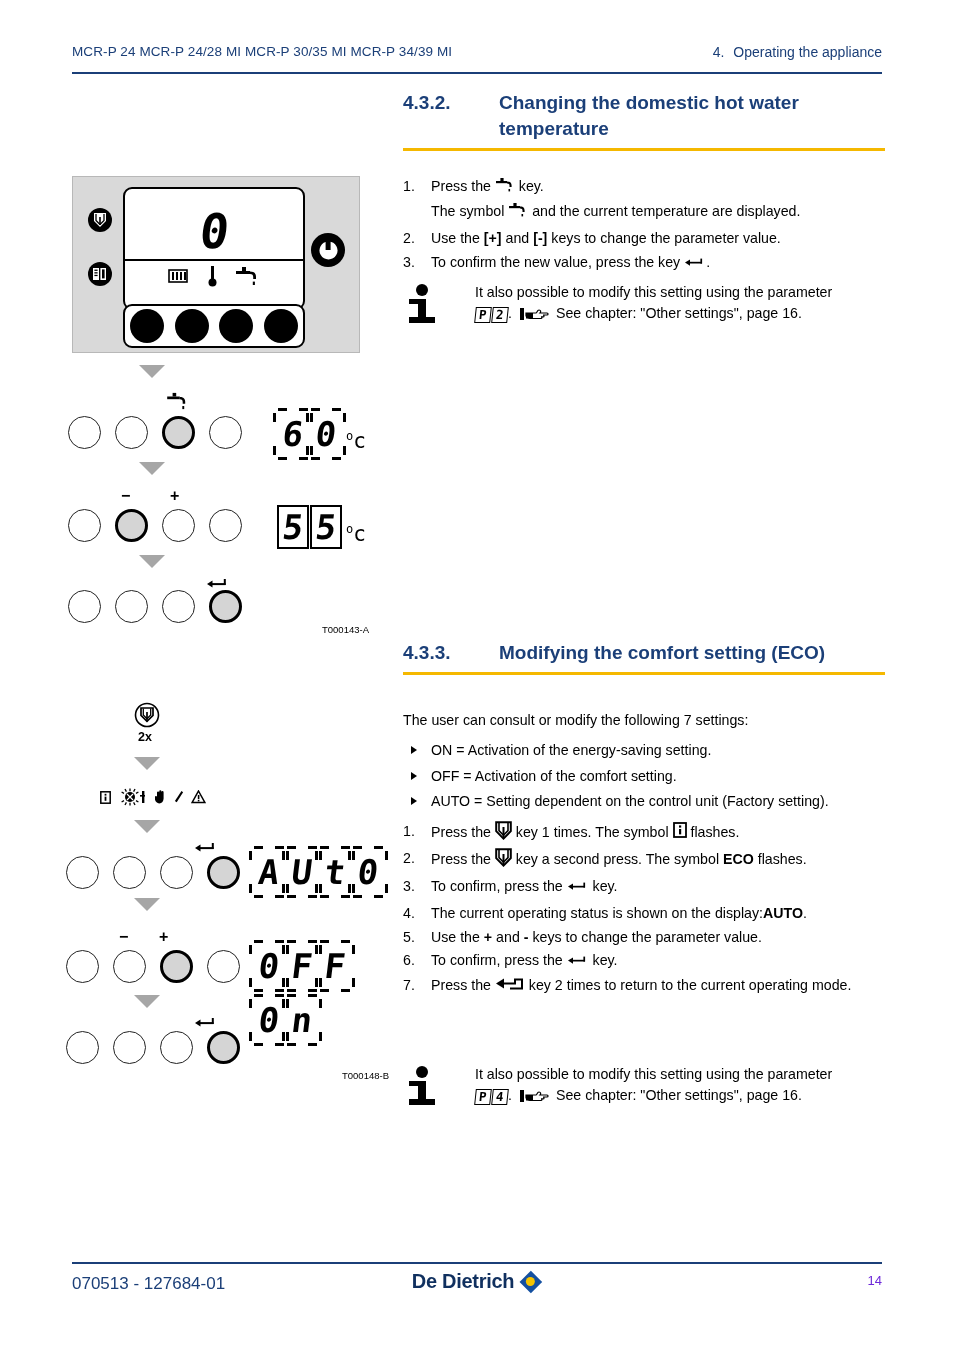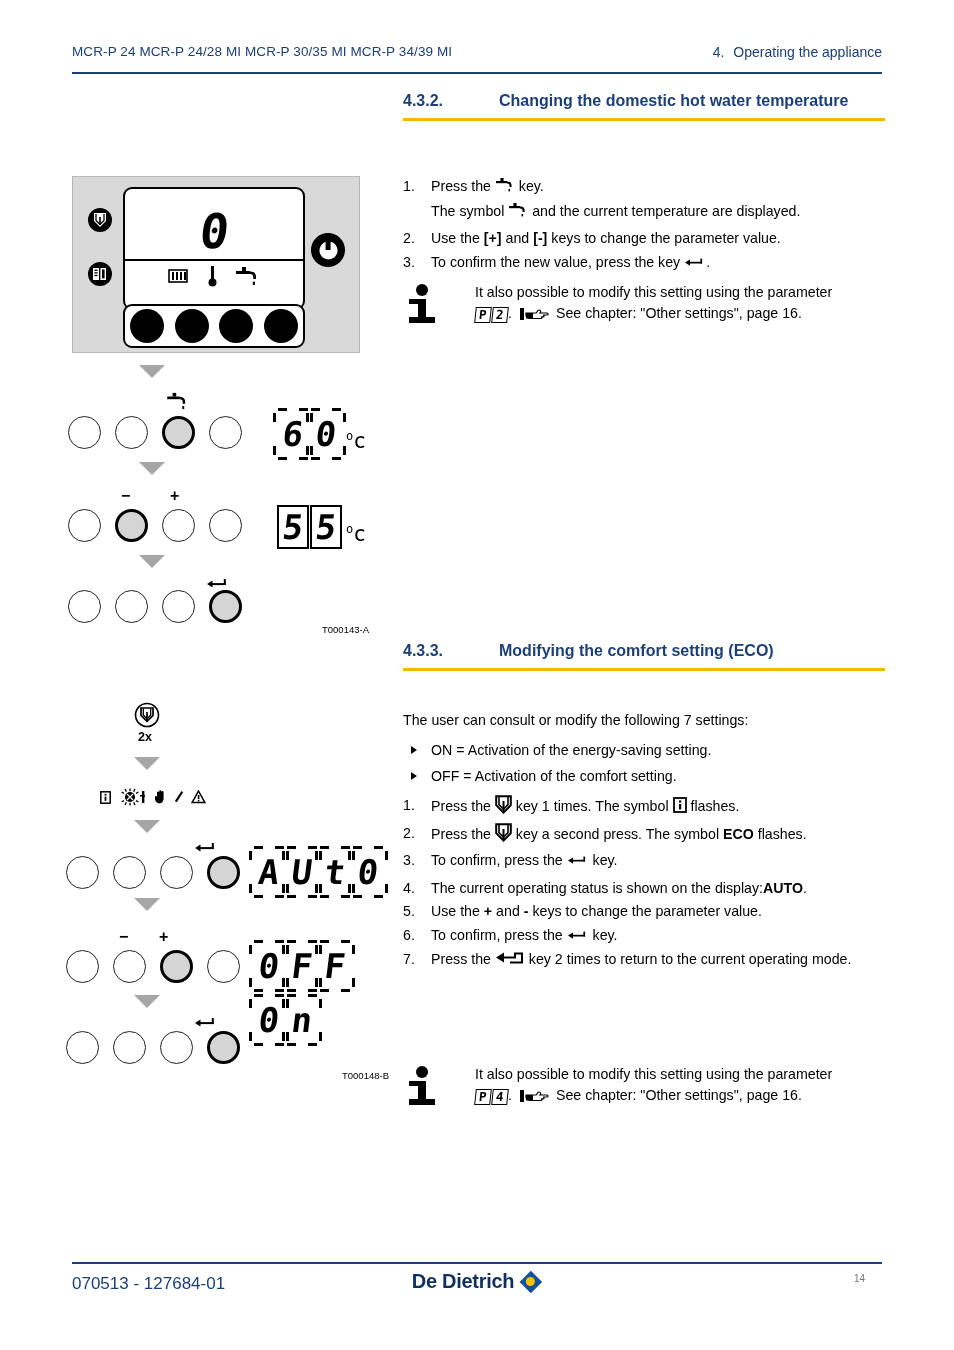--- a/index.html
+++ b/index.html
@@ -37,22 +37,22 @@
     background: #1b3f78;
   }
   #footer {
     position: absolute; left: 72px; top: 1268px; width: 810px; height: 34px;
   }
   #footer .doccode {
     position: absolute; left: 0; top: 6px;
     font-size: 17px; color: #1b3f78;
   }
   #footer .pagenum {
-    position: absolute; right: 17px; top: 5px;
-    font-size: 10px; color: #737373;
+    position: absolute; right: 0; top: 5px;
+    font-size: 13px; color: #6d28d9;
   }
   #brand {
     position: absolute; left: 50%; top: 2px; transform: translateX(-50%);
     display: flex; align-items: center; gap: 5px;
   }
   #brand .brandtext {
     font-size: 20px; font-weight: bold; color: #10305f;
     letter-spacing: -0.3px; font-family: "Liberation Sans", sans-serif;
   }
   #brand .diamond {
@@ -68,21 +68,21 @@
     width: 9px; height: 9px; margin: -4.5px 0 0 -4.5px;
     background: #f5c400; border-radius: 50%;
   }
 
   
   .section {
     position: absolute; left: 403px; width: 482px;
   }
   .sec-head {
     display: flex; align-items: flex-start;
-    color: #1b3f78; font-weight: bold; font-size: 16px; line-height: 1.36;
+    color: #1b3f78; font-weight: bold; font-size: 19px; line-height: 1.36;
   }
   .sec-head .secnum { width: 96px; flex: 0 0 96px; }
   .sec-head .sectitle { flex: 1; }
   .sec-rule {
     margin-top: 6px; height: 3px; background: #f5b800; width: 100%;
   }
 
   
   .para {
     font-size: 14.2px; line-height: 20px; color: #000;
@@ -492,20 +492,21 @@
     <div class="sectitle">Modifying the comfort setting (ECO)</div>
   </div>
   <div class="sec-rule"></div>
 </div>
 
 <div class="section" style="top:710px;">
   <div class="para">The user can consult or modify the following 7 settings:</div>
   <ul class="bullets" style="margin-top:10px;">
     <li><span class="tri"></span><span>ON = Activation of the energy-saving setting.</span></li>
     <li><span class="tri"></span><span>OFF = Activation of the comfort setting.</span></li>
+    <li><span class="tri"></span><span>AUTO = Setting dependent on the control unit (Factory setting).</span></li>
   </ul>
 
   <ol class="steps" style="margin-top:9px;">
     <li>
       <span class="num">1.</span>
       <span>Press the</span>
       <span class="ic">
         <svg width="17" height="19" viewBox="0 0 17 19">
             <path d="M1.2 1.2 h14.6 v9 l-7.3 7.4 l-7.3 -7.4 z" fill="none" stroke="#000" stroke-width="2"></path>
             <path d="M8.5 6 v11" stroke="#000" stroke-width="2"></path>

